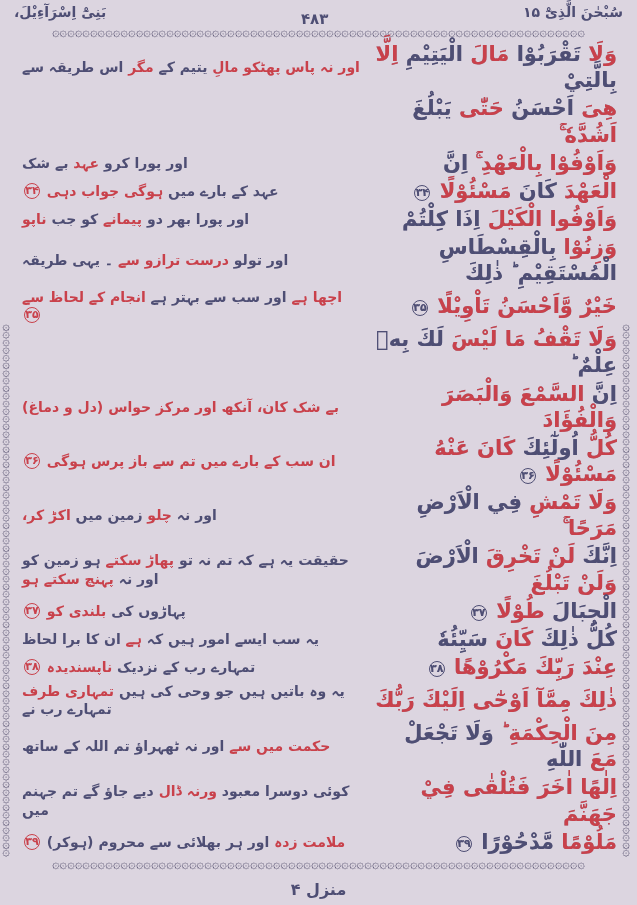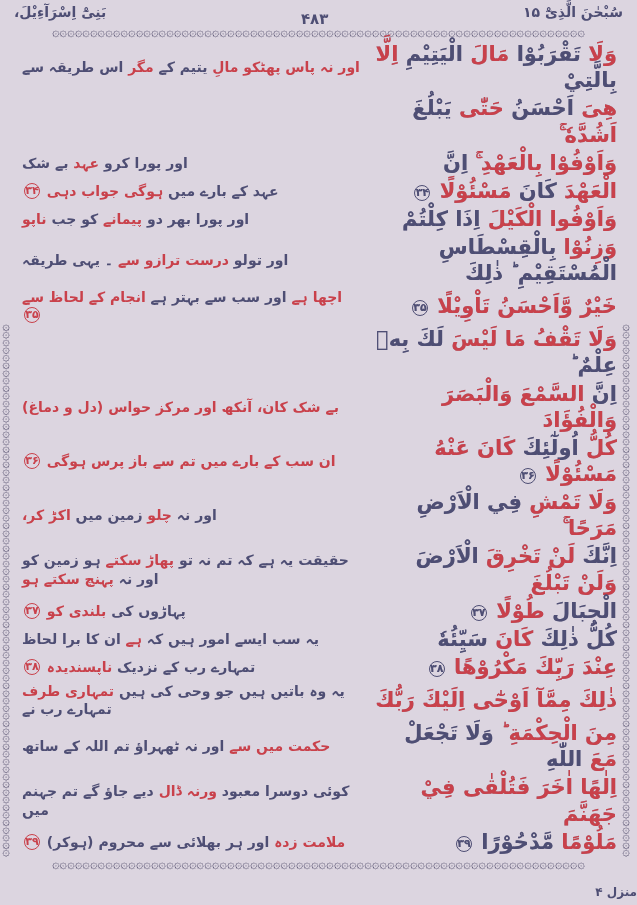--- a/index.html
+++ b/index.html
@@ -64,22 +64,22 @@
     display:inline-block;box-sizing:border-box;
     min-width:16px;height:16px;border-radius:50%;
     font-size:11px;line-height:14px;text-align:center;
     vertical-align:2px;margin:0 2px;font-weight:bold;
   }
   .arabic .num{border:1.4px solid var(--dark);color:var(--dark);}
   .urdu .num{border:1.4px solid var(--red);color:var(--red);}
   
   .footer{
     position:absolute;bottom:6px;right:0;left:0;
-    text-align:right;color:var(--dark);
-    font-size:12px;font-weight:bold;
+    text-align:center;color:var(--dark);
+    font-size:16px;font-weight:bold;
   }
 </style>
 </head>
 <body>
 
 <div class="page">
 
   <div class="header">
     <span class="side">سُبْحٰنَ الَّذِیْٓ ۱۵</span>
     <span class="center">۴۸۳</span>

